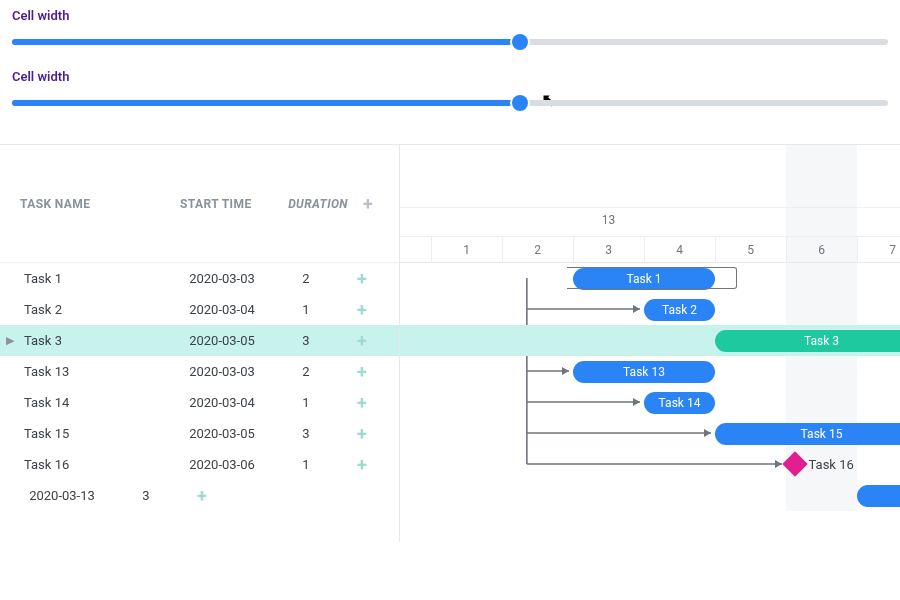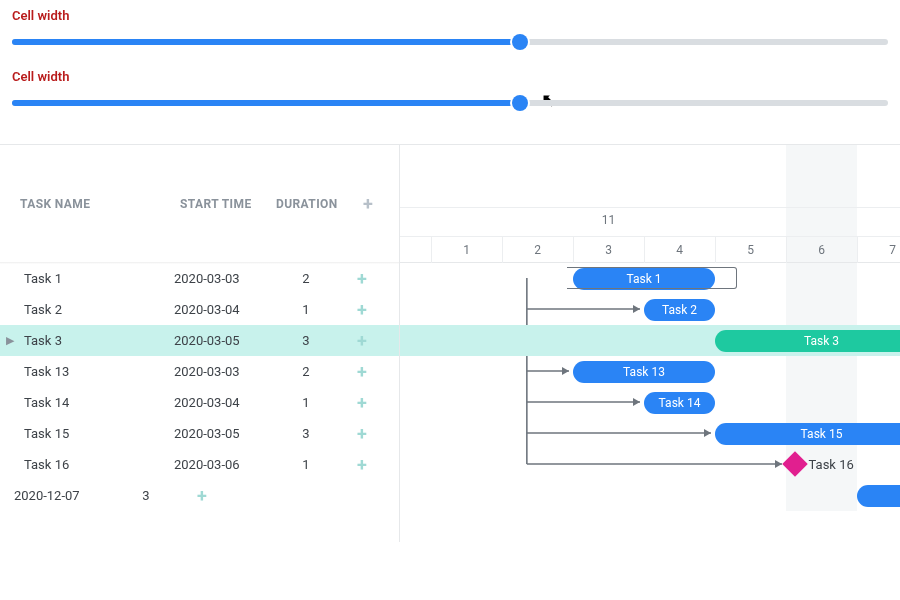--- a/index.html
+++ b/index.html
@@ -2,46 +2,46 @@
 <html><head>
 <meta charset="utf-8">
 <style>
   * { box-sizing: border-box; }
   html, body { margin: 0; padding: 0; font-family: -apple-system, BlinkMacSystemFont, "Segoe UI", Roboto, Arial, sans-serif; background: #fff; color: #333; }
   .page { width: 900px; height: 600px; overflow: hidden; position: relative; }
 
   
   .controls { padding: 8px 12px 14px 12px; }
   .control { margin-bottom: 18px; }
-  .control-label { font-size: 13px; font-weight: 600; color: #b91c1c; margin-bottom: 10px; }
+  .control-label { font-size: 13px; font-weight: 600; color: #4c1d95; margin-bottom: 10px; }
   .slider { position: relative; height: 18px; display: flex; align-items: center; }
   .track { position: absolute; left: 0; right: 0; height: 6px; background: #d9dde1; border-radius: 3px; }
   .fill  { position: absolute; left: 0; height: 6px; background: #2a84f5; border-radius: 3px; }
   .thumb { position: absolute; width: 16px; height: 16px; background: #2a84f5; border-radius: 50%; top: 1px; transform: translateX(-50%); box-shadow: 0 0 0 2px #fff; }
 
   
   .gantt { border-top: 1px solid #e6e8ea; height: 398px; display: flex; }
   .left  { width: 400px; flex: none; border-right: 1px solid #e6e8ea; }
   .right { flex: 1 1 auto; position: relative; overflow: hidden; }
 
   
   .lheader { height: 118px; display: flex; align-items: center; padding-left: 20px; padding-right: 6px; font-size: 12px; font-weight: 700; letter-spacing: 0.4px; color: #8a929b; position: relative; }
   .col-name { width: 160px; }
   .col-start { width: 96px; text-align: left; }
-  .col-dur { width: 72px; text-align: left; }
+  .col-dur { width: 72px; text-align: right; font-style: italic; }
   .col-add { width: 40px; text-align: center; }
   .add-icon { color: #9fd9d4; font-size: 18px; font-weight: 700; line-height: 1; }
   .add-icon.header { color: #b7c0c9; }
   .lheader-shadow { position:absolute; left:0; right:0; bottom:-1px; height:2px; background: linear-gradient(rgba(0,0,0,0.07), rgba(0,0,0,0)); }
 
   .rows { }
   .row { height: 31px; display: flex; align-items: center; padding-left: 14px; font-size: 13px; color: #3d4248; position: relative; }
   .row.hover { background: #c8f2ec; }
   .c-name { width: 160px; display: flex; align-items: center; gap: 6px; padding-left: 10px;}
-  .c-start { width: 96px; }
+  .c-start { width: 96px; text-align: center; }
   .c-dur { width: 72px; text-align: center; }
   .c-add { width: 40px; text-align: center; }
   .row-caret { position:absolute; left:6px; color:#8a929b; font-size:11px; }
 
   
   .rheader { height: 118px; position: relative; border-bottom: 1px solid #e6e8ea; }
   .rheader .toprow { position:absolute; top:62px; left:0; right:0; height:30px; border-top:1px solid #eceef0; border-bottom:1px solid #eceef0; }
   .rheader .botrow { position:absolute; top:92px; left:0; right:0; height:26px; }
   .tick { position:absolute; top:0; bottom:0; width:0; border-left:1px solid #eceef0; }
   .ticklabel { position:absolute; font-size:12px; color:#6e757d; transform: translateX(-50%); }
@@ -139,40 +139,40 @@
             <div class="c-dur">3</div>
             <div class="c-add"><span class="add-icon">+</span></div>
           </div>
           <div class="row">
             <div class="c-name">Task 16</div>
             <div class="c-start">2020-03-06</div>
             <div class="c-dur">1</div>
             <div class="c-add"><span class="add-icon">+</span></div>
           </div>
           <div class="row">
-            <div class="c-start">2020-12-07</div>
+            <div class="c-start">2020-03-13</div>
             <div class="c-dur">3</div>
             <div class="c-add"><span class="add-icon">+</span></div>
           </div>
         </div>
     </div>
     <div class="right">
       <div class="rheader">
           <div class="shade" style="left: 386px; width: 71px;"></div>
           <div class="toprow"></div>
           <div class="botrow">
             <div class="tick" style="left: 31px;"></div>
             <div class="tick" style="left: 102px;"></div>
             <div class="tick" style="left: 173px;"></div>
             <div class="tick" style="left: 244px;"></div>
             <div class="tick" style="left: 315px;"></div>
             <div class="tick" style="left: 386px;"></div>
             <div class="tick" style="left: 457px;"></div>
           </div>
-          <div class="ticklabel weeklabel" style="left: 208.5px;">11</div>
+          <div class="ticklabel weeklabel" style="left: 208.5px;">13</div>
           <div class="ticklabel daylabel" style="left: 66.5px;">1</div>
           <div class="ticklabel daylabel" style="left: 137.5px;">2</div>
           <div class="ticklabel daylabel" style="left: 208.5px;">3</div>
           <div class="ticklabel daylabel" style="left: 279.5px;">4</div>
           <div class="ticklabel daylabel" style="left: 350.5px;">5</div>
           <div class="ticklabel daylabel" style="left: 421.5px;">6</div>
           <div class="ticklabel daylabel" style="left: 492.5px;">7</div>
         </div>
       <div class="rbody">
           <div class="shade" style="left: 386px; width: 71px; top: 0px; bottom: auto; height: 248px; position: absolute;"></div>

